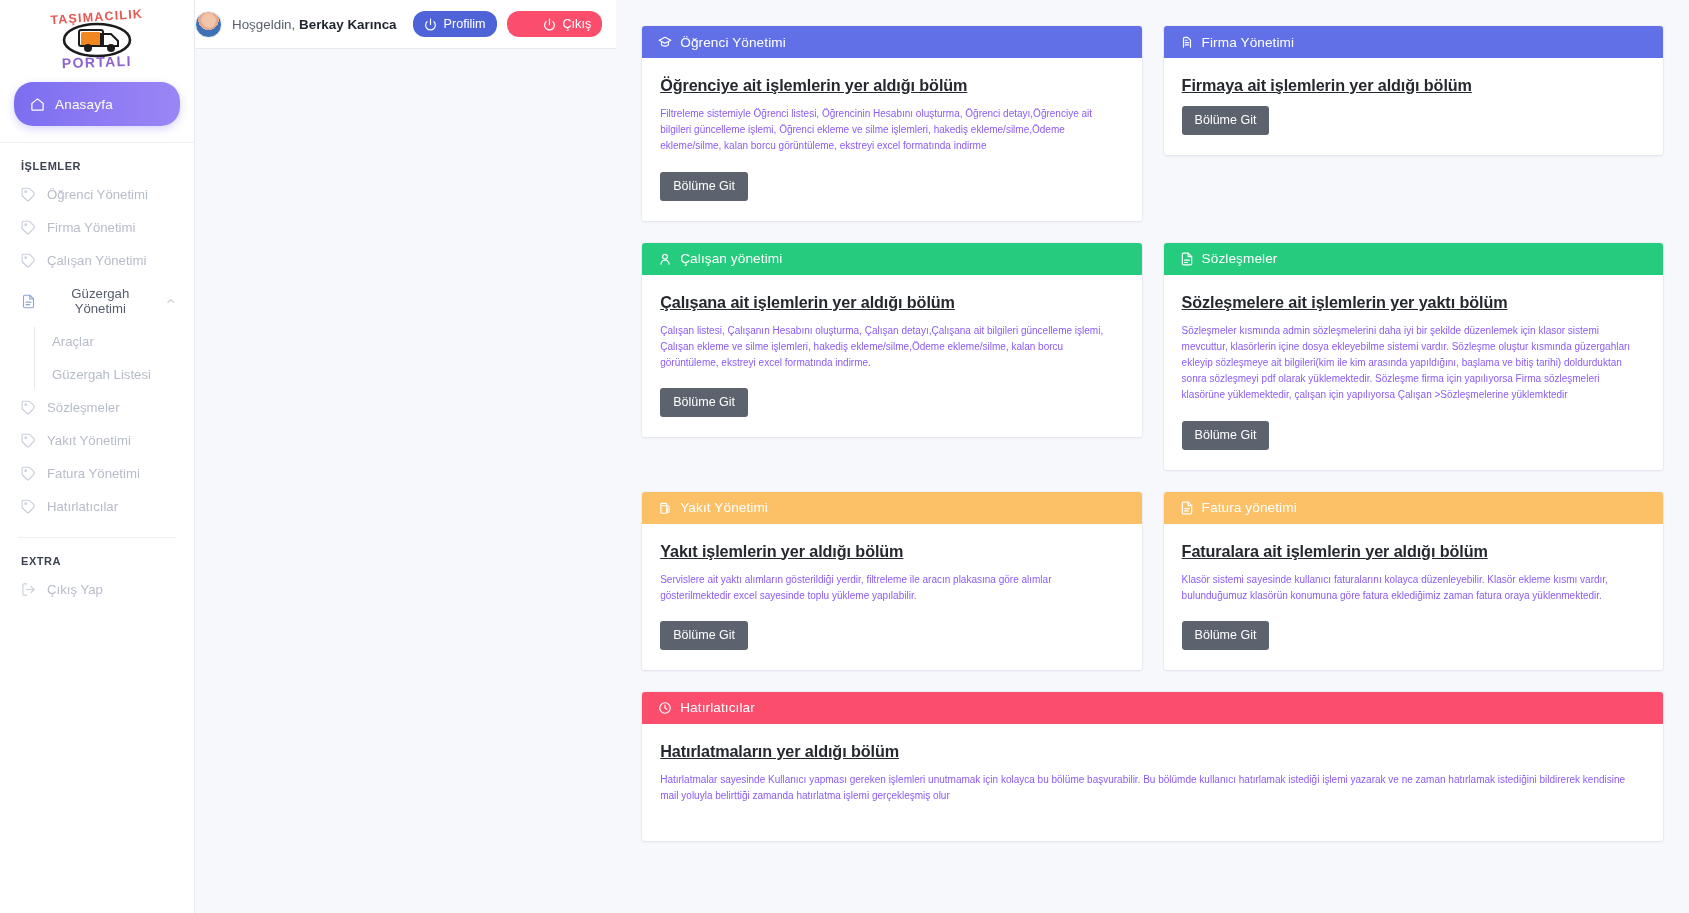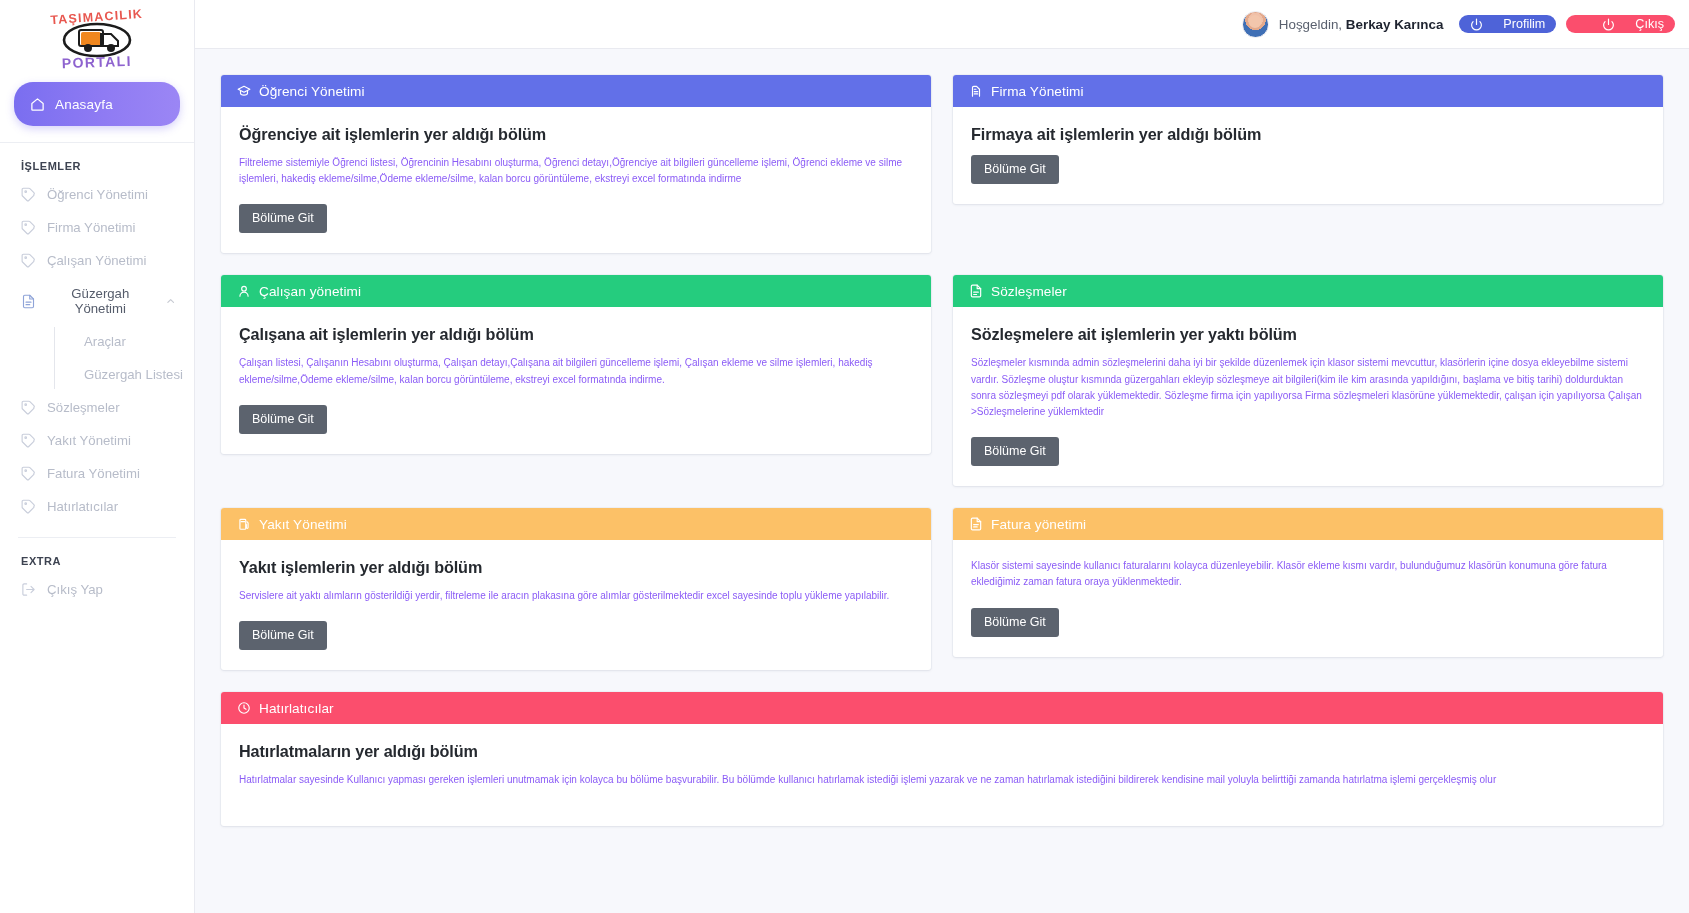--- a/index.html
+++ b/index.html
@@ -47,54 +47,54 @@
     padding: 17px 0 6px 21px;
   }
   .nav-item {
     display: flex; align-items: center; gap: 11px;
     padding: 9px 12px 9px 21px;
     color: #b7bcc9; font-size: 13.2px;
     cursor: pointer; position: relative;
   }
   .nav-item.active-parent { color: #555c6b; text-align: center; }
   .nav-item .chev { margin-left: auto; margin-right: 6px; opacity:.55; }
-  .sub-wrap { position: relative; margin-left: 54px; padding-left: 12px; }
+  .sub-wrap { position: relative; margin-left: 34px; padding-left: 0; }
   .sub-wrap:before {
     content:""; position:absolute; left: 0px; top: 2px; bottom: 2px;
     width: 1px; background: #e4e6ec;
   }
   .sub-item {
     padding: 9px 0 9px 18px; color: #b7bcc9; font-size: 13.2px; cursor: pointer;
   }
   .nav-divider { height: 1px; background: #eceef3; margin: 14px 18px 0 18px; }
   .tag-ico, .doc-ico, .out-ico { flex: 0 0 15px; width: 15px; height: 15px; display:block; }
 
   
-  .main { flex: 1; height: 913px; display: flex; flex-direction: column; overflow: hidden; background: #f7f8fc; }
+  .main { flex: 1; height: 913px; display: flex; flex-direction: row; overflow: hidden; background: #f7f8fc; }
   .topbar {
     height: 49px; min-height: 49px; background: #fff;
     border-bottom: 1px solid #e9eaf0;
     display: flex; align-items: center; justify-content: flex-end;
     padding-right: 14px; gap: 10px;
   }
   .welcome { display: flex; align-items: center; gap: 10px; margin-right: 6px; }
   .avatar {
     width: 27px; height: 27px; border-radius: 50%;
     background: radial-gradient(circle at 50% 32%, #f0c0a8 0 34%, #e3a98c 34% 48%, #3f6fb5 48% 100%);
     border: 1px solid #ececf1; overflow: hidden; position: relative;
   }
   .avatar:after{
     content:""; position:absolute; left:50%; top:14%; width:13px; height:13px;
     transform: translateX(-50%); border-radius:50%; background:#f3c6ac;
   }
   .welcome-text { font-size: 13.4px; color: #59606e; }
   .welcome-text b { color: #1f2430; font-weight: 700; }
   .btn-top {
-    display: flex; align-items: center; gap: 20px;
-    height: 18px; padding: 0 11px; border-radius: 12px;
+    display: flex; align-items: center; gap: 7px;
+    height: 26px; padding: 0 11px; border-radius: 12px;
     font-size: 12.6px; color: #fff; border: none; cursor: pointer;
     font-family: inherit;
   }
   .btn-profile { background: #4e63d8; }
   .btn-logout  { background: #fb4e6d; padding-left: 36px; }
 
   .content { flex: 1; overflow-y: auto; padding: 26px 26px 30px 26px; }
   .grid { display: flex; flex-wrap: wrap; gap: 0 22px; }
   .col-half { width: calc(50% - 11px); }
   .col-full { width: 100%; }
@@ -106,21 +106,21 @@
   }
   .card-head {
     display: flex; align-items: center; gap: 8px;
     padding: 8px 16px; color: #fff;
     font-size: 13.6px; letter-spacing: .1px; min-height: 32px;
   }
   .card-head svg { flex: 0 0 auto; }
   .card-body { padding: 18px 18px 20px 18px; }
   .card-title {
     font-size: 16.2px; font-weight: 700; color: #25292f;
-    margin: 0 0 11px 0; letter-spacing: -.1px;
+    margin: 0 0 11px 0; letter-spacing: -.1px; text-decoration: underline;
   }
   .card-text {
     font-size: 10px; line-height: 1.62; color: #8b5cf6; margin: 0 0 17px 0;
   }
   .btn-go {
     display: inline-block; background: #5c636e; color: #fff;
     font-size: 12.5px; padding: 7px 13px 8px 13px; border: none;
     border-radius: 3px; cursor: pointer; font-family: inherit;
   }
   .hd-indigo { background: #6270e8; }
@@ -364,20 +364,21 @@
         <div class="col-half">
           <div class="card">
             <div class="card-head hd-amber">
               <svg width="14" height="14" viewBox="0 0 24 24" fill="none" stroke="#fff" stroke-width="2" stroke-linecap="round" stroke-linejoin="round">
                 <path d="M14 2H6a2 2 0 0 0-2 2v16a2 2 0 0 0 2 2h12a2 2 0 0 0 2-2V8z"></path>
                   <path d="M14 2v6h6M8 13h8M8 17h6"></path>
               </svg>
               <span>Fatura yönetimi</span>
             </div>
             <div class="card-body">
+              <h3 class="card-title">Faturalara ait işlemlerin yer aldığı bölüm</h3>
               <p class="card-text">Klasör sistemi sayesinde kullanıcı faturalarını kolayca düzenleyebilir. Klasör ekleme kısmı vardır, bulunduğumuz klasörün konumuna göre fatura eklediğimiz zaman fatura oraya yüklenmektedir.</p>
               <button class="btn-go">Bölüme Git</button>
             </div>
           </div>
         </div>
 
         <div class="col-full">
           <div class="card">
             <div class="card-head hd-pink">
               <svg width="14" height="14" viewBox="0 0 24 24" fill="none" stroke="#fff" stroke-width="2" stroke-linecap="round" stroke-linejoin="round">

